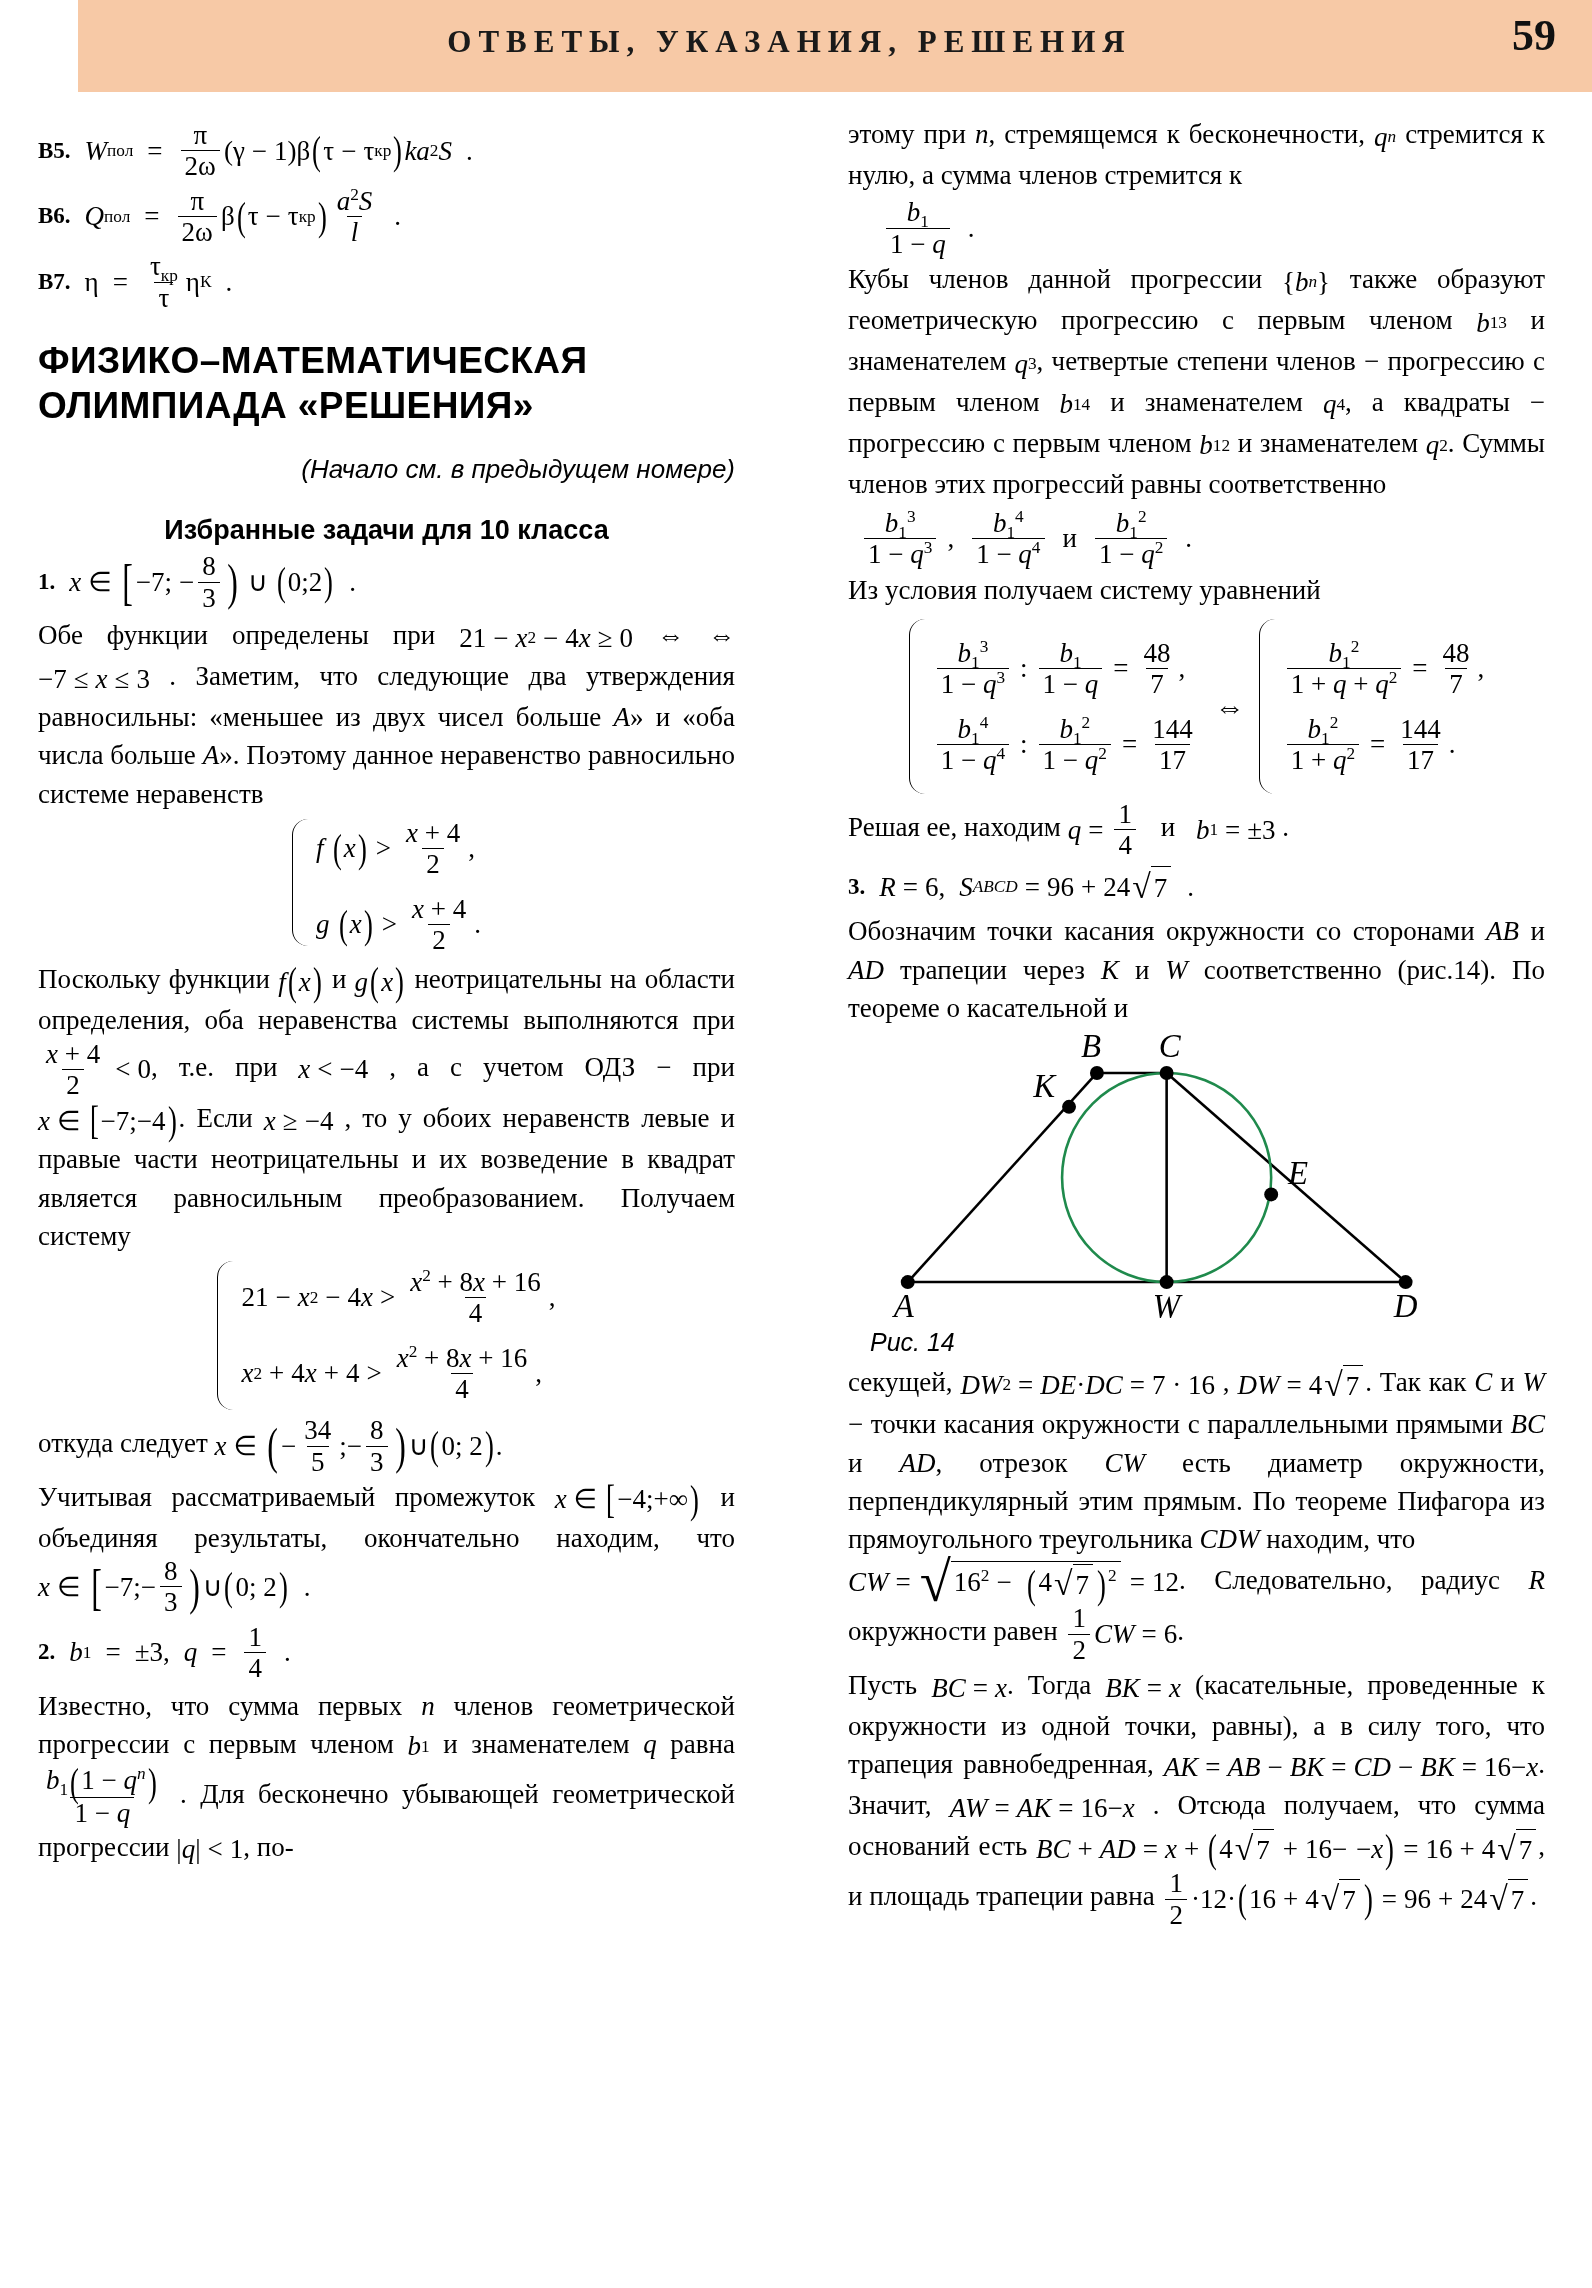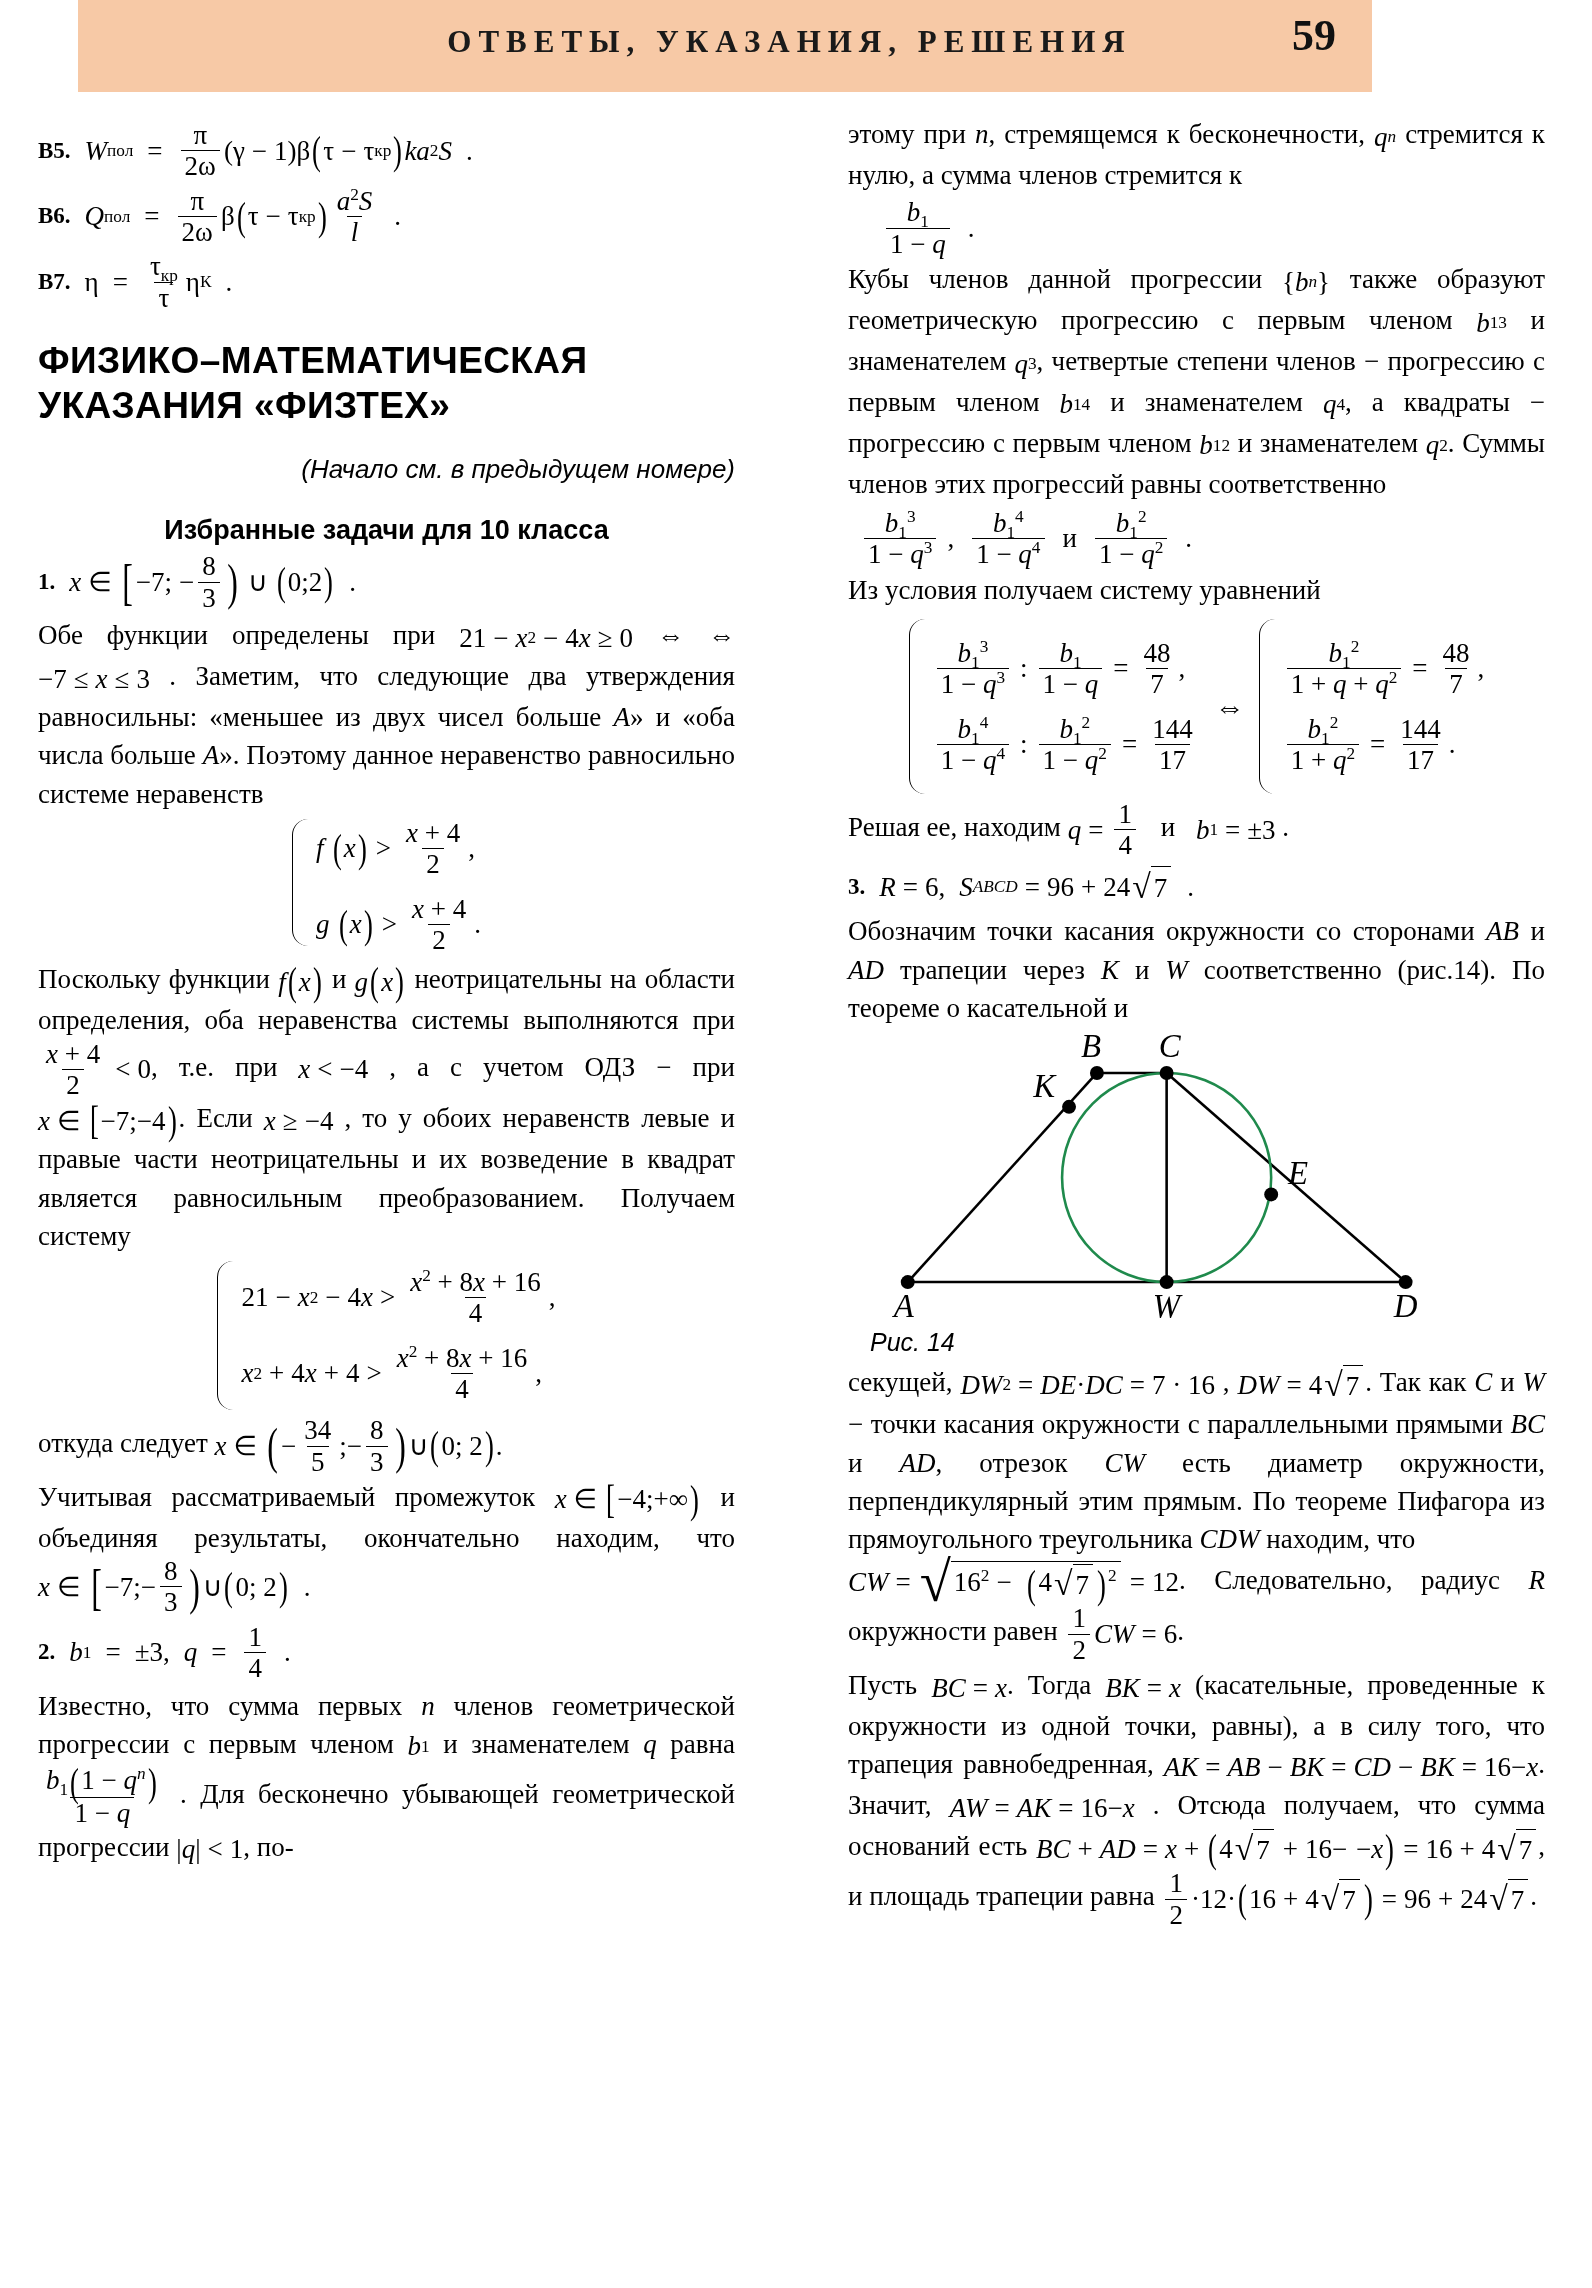--- a/index.html
+++ b/index.html
@@ -8,21 +8,21 @@
     width:1592px; height:2289px;
     background:#ffffff;
     font-family:"Liberation Serif", serif;
     color:#000;
     position:relative;
     overflow:hidden;
   }
 
   
   .header-band{
-    position:absolute; left:78px; top:0; width:1294px; height:92px;
+    position:absolute; left:78px; top:0; width:1514px; height:92px;
     background:#f7c9a6;
   }
   .header-title{
     position:absolute; left:0; top:24px; width:1423px;
     text-align:center;
     font-family:"Liberation Serif", serif;
     font-weight:700; font-size:31px; letter-spacing:7px;
     color:#1a1a1a;
   }
   .header-page{
@@ -163,21 +163,21 @@
       <span class="frac">
           <span class="num"><span class="mu">τ</span><sub class="sub">кр</sub></span>
           <span class="den mu">τ</span>
         </span>
       <span class="mu">η</span><sub class="sub">К</sub><span class="sp2"></span>.
     </span>
   </div>
 
   <div class="title-main">
     <div>ФИЗИКО–МАТЕМАТИЧЕСКАЯ</div>
-    <div>УКАЗАНИЯ «ФИЗТЕХ»</div>
+    <div>ОЛИМПИАДА «РЕШЕНИЯ»</div>
   </div>
 
   <div class="title-note">(Начало см. в предыдущем номере)</div>
   <div class="title-sel">Избранные задачи для 10 класса</div>
 
   <div class="ans">
     <span class="lbl">1.</span>
     <span class="math">
       <span class="mi">x</span><span class="sp"></span>∈<span class="sp"></span>
       <span class="bigpar">[</span><span class="mn">−7;</span><span class="sp"></span>−

